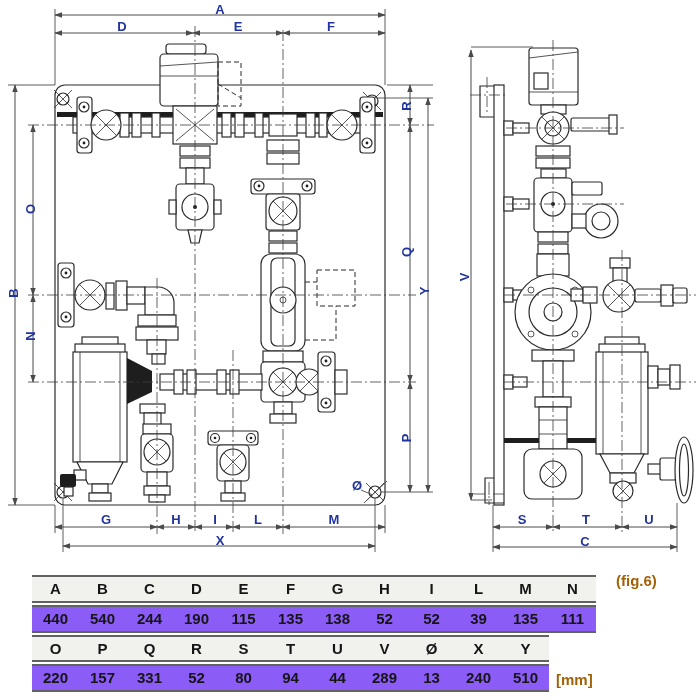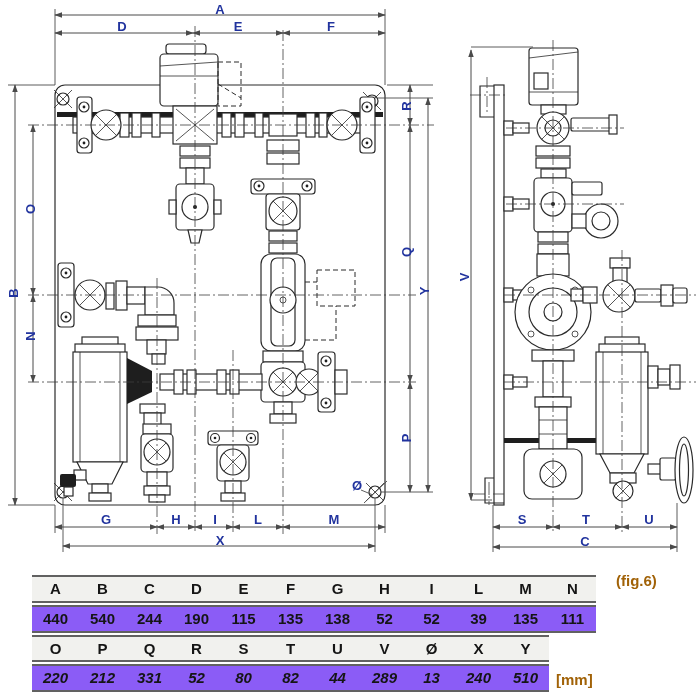--- a/index.html
+++ b/index.html
@@ -439,27 +439,27 @@
     <div class="cell">Q</div>
     <div class="cell">R</div>
     <div class="cell">S</div>
     <div class="cell">T</div>
     <div class="cell">U</div>
     <div class="cell">V</div>
     <div class="cell">Ø</div>
     <div class="cell">X</div>
     <div class="cell">Y</div>
   </div>
-  <div class="trow val" style="width:517px;font-style:italic;">
+  <div class="trow val" style="width:517px;">
     <div class="cell">220</div>
-    <div class="cell">212</div>
+    <div class="cell">157</div>
     <div class="cell">331</div>
     <div class="cell">52</div>
     <div class="cell">80</div>
-    <div class="cell">82</div>
+    <div class="cell">94</div>
     <div class="cell">44</div>
     <div class="cell">289</div>
     <div class="cell">13</div>
     <div class="cell">240</div>
     <div class="cell">510</div>
   </div>
 </div>
 
 <div class="caption" style="left:616px;top:573px;">(fig.6)</div>
 <div class="caption" style="left:556px;top:672px;">[mm]</div>

